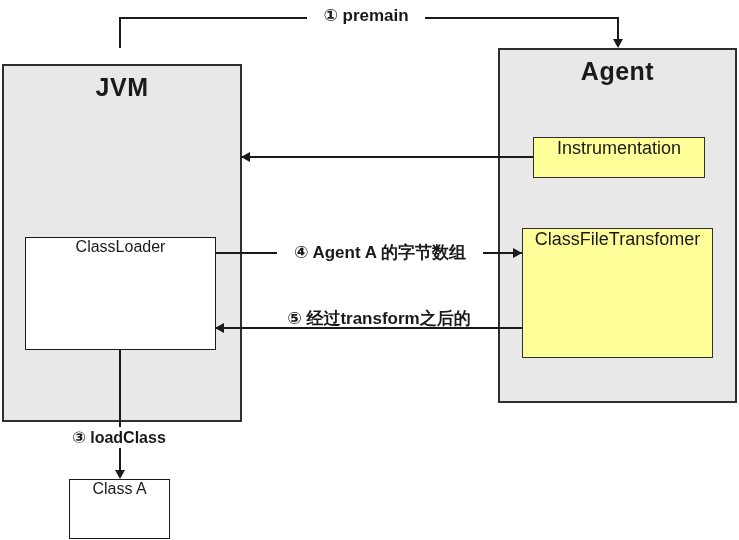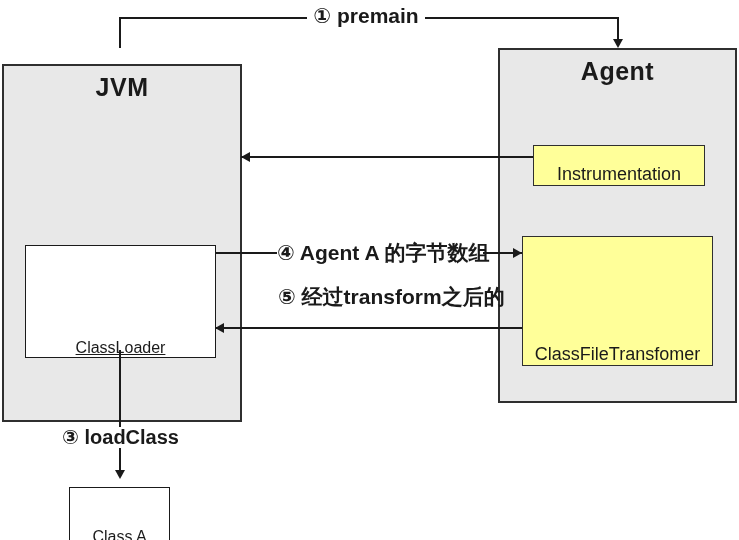--- a/index.html
+++ b/index.html
@@ -31,30 +31,28 @@
     padding-top: 7px;
     letter-spacing: 0.5px;
   }
   .jvm   { left: 2px;   top: 64px; width: 240px; height: 358px; }
   .agent { left: 498px; top: 48px; width: 239px; height: 355px; }
 
   
   .node {
     position: absolute;
     display: flex;
-    align-items: flex-end;
+    align-items: flex-start;
     justify-content: center;
     text-align: center;
     z-index: 3;
-    margin-top: 8px;
   }
   .node-white {
     background: var(--node-fill, #ffffff);
     border: 1px solid var(--node-border, #1a1a1a);
-    text-decoration: underline;
   }
   .node-yellow {
     background: var(--highlight-fill, #ffff99);
     border: 1px solid var(--container-border, #2f2f2f);
   }
   .classloader     { left: 25px;  top: 237px; width: 191px; height: 113px; font-size: 16px; }
   .instrumentation { left: 533px; top: 137px; width: 172px; height: 41px;  font-size: 18px; }
   .transfomer      { left: 522px; top: 228px; width: 191px; height: 130px; font-size: 18px; }
   .classa          { left: 69px;  top: 479px; width: 101px; height: 60px;  font-size: 16px; }
 
@@ -87,33 +85,33 @@
   .ah-right {
     border-top: 5px solid transparent;
     border-bottom: 5px solid transparent;
     border-left: 9px solid var(--line, #1a1a1a);
   }
 
   
   .arrow-label {
     position: absolute;
     font-weight: bold;
-    font-size: 21px;
+    font-size: 17px;
     line-height: 20px;
     text-align: center;
     white-space: nowrap;
     z-index: 6;
   }
   .label-bg { background: var(--background, #ffffff); }
   .premain-label        { left: 307px; top: 6px;   width: 118px; }
   .addtransformer-label { left: 285px; top: 146px; width: 165px; line-height: 21px; }
   .classbytes-label     { left: 277px; top: 242px; width: 206px; line-height: 21px; }
-  .transformed-label-1  { left: 278px; top: 287px; width: 202px; }
+  .transformed-label-1  { left: 278px; top: 309px; width: 202px; }
   .transformed-label-2  { left: 298px; top: 329px; width: 150px; }
-  .loadclass-label      { left: 62px;  top: 427px; width: 114px; font-size: 20px; line-height: 21px; }
+  .loadclass-label      { left: 62px;  top: 427px; width: 114px; font-size: 16px; line-height: 21px; }
 </style>
 </head>
 <body>
 
 <div class="canvas">
 
   <div class="container-box jvm">
     <div class="container-title">JVM</div>
   </div>
 

